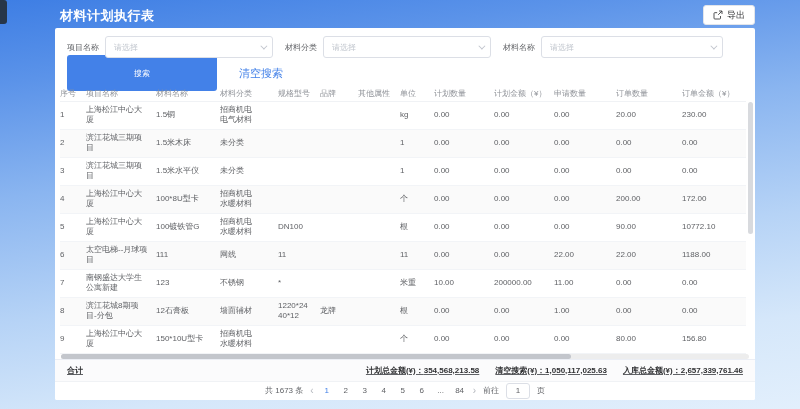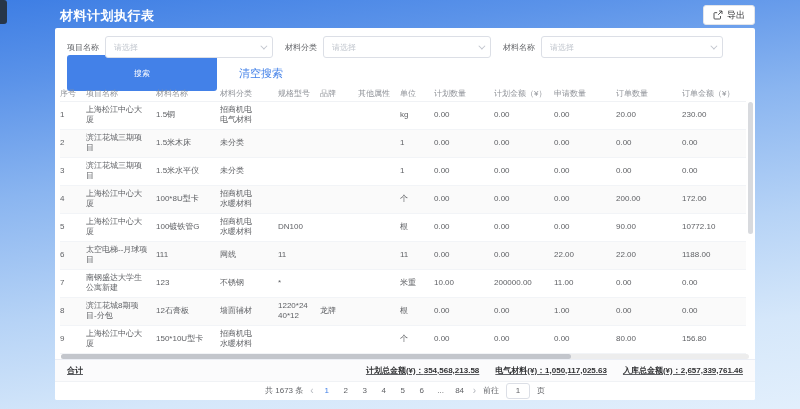--- a/index.html
+++ b/index.html
@@ -330,21 +330,21 @@
     </div>
 
     <div class="hscroll">
       <div class="hthumb"></div>
     </div>
 
     <div class="summary-row">
       <span class="sum-label">合计</span>
       <div class="sum-items" id="sumItems">
           <span class="sum-item"><span class="sl">计划总金额(¥)：</span><span class="sv">354,568,213.58</span></span>
-          <span class="sum-item"><span class="sl">电气材料(¥)：</span><span class="sv">1,050,117,025.63</span></span>
+          <span class="sum-item"><span class="sl">清空搜索(¥)：</span><span class="sv">1,050,117,025.63</span></span>
           <span class="sum-item"><span class="sl">入库总金额(¥)：</span><span class="sv">2,657,339,761.46</span></span>
         </div>
     </div>
 
     <div class="pagination">
       <span>共 1673 条</span>
       <span class="page-arrow">‹</span>
       <span id="pageNums" style="display:flex;gap:7px;">
           <span class="page-num active">1</span>
           <span class="page-num">2</span>

